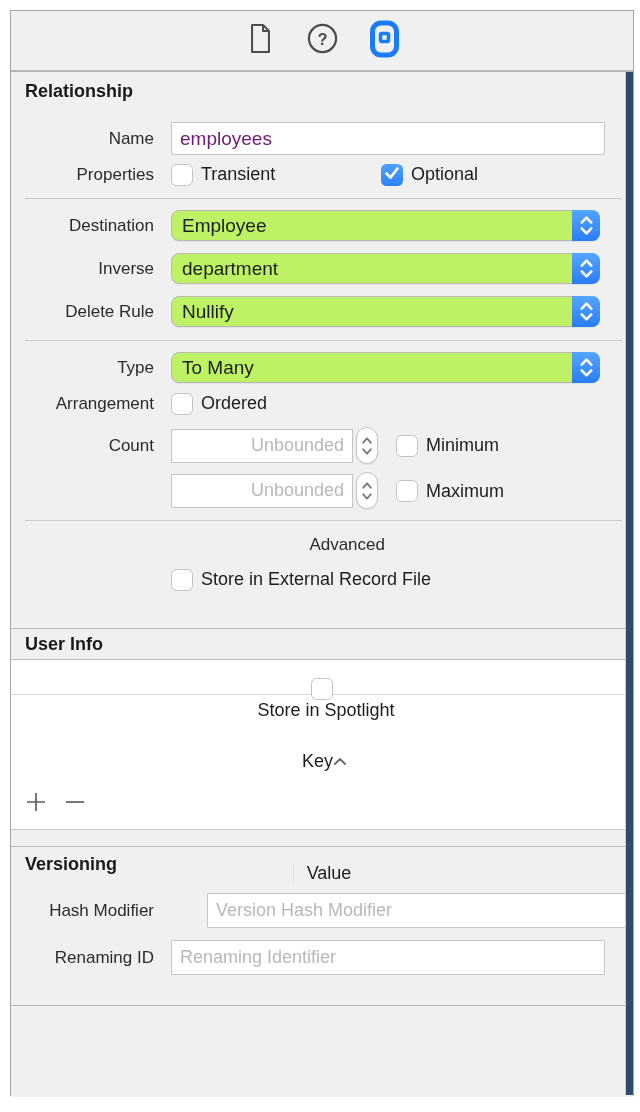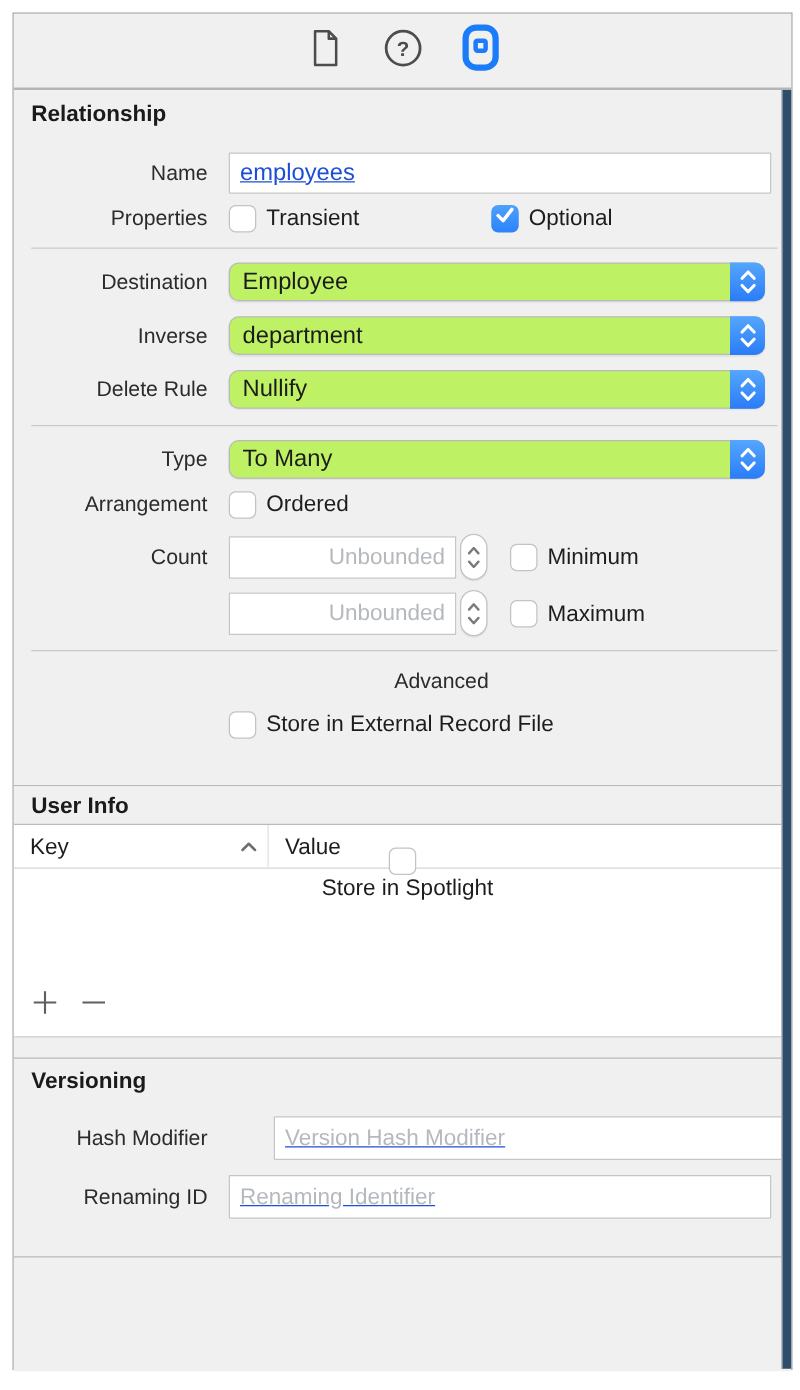--- a/index.html
+++ b/index.html
@@ -24,27 +24,27 @@
     background:#2e4d6a;border-left:1px solid #cfcfcf;z-index:5;
   }
   
   .content{position:relative;height:1025px;overflow:hidden;background:#f0f0f0;}
   .sec-header{
     font-size:18px;font-weight:bold;color:#1a1a1a;
     padding:8px 0 0 14px;height:22px;line-height:22px;
   }
   .row{display:flex;align-items:center;}
   .flabel{
-    width:143px;padding-left:12px;text-align:right;margin-right:17px;
+    width:143px;padding-left:0;text-align:right;margin-right:17px;
     font-size:17px;color:#2b2b2b;flex:0 0 143px;white-space:nowrap;
   }
   .tfield{
     box-sizing:border-box;width:434px;height:33px;border:1px solid #c6c6c6;
     background:#fff;font-family:"Liberation Sans",sans-serif;
-    font-size:19px;color:#1d4ed8;padding:1px 8px;outline:none;border-radius:1px;text-decoration:underline;
+    font-size:19px;color:#701a75;padding:1px 8px;outline:none;border-radius:1px;
   }
   .tfield::placeholder{color:#b5b9bd;}
   .sep{border-top:1px solid #c9c9c9;margin:0 11px 0 14px;height:0;}
   .divider-full{border-top:1px solid #b9b9b9;height:0;}
   
   .popup{
     box-sizing:border-box;width:429px;height:31px;background:#bef264;
     border:1px solid #b9b9b9;border-radius:8px;display:flex;align-items:center;
     position:relative;cursor:default;box-shadow:0 1px 1px rgba(0,0,0,0.06);
   }
@@ -76,21 +76,21 @@
     border:1px solid #c3c3c3;border-radius:11px;background:#fff;
     display:flex;flex-direction:column;align-items:center;justify-content:center;
     box-shadow:0 1px 1px rgba(0,0,0,0.08);cursor:default;
   }
   
   .ui-band{
     height:30px;line-height:30px;border-bottom:1px solid #bbbbbb;
     font-size:18px;font-weight:bold;color:#1a1a1a;padding-left:14px;background:#f0f0f0;
   }
   .table{background:#ffffff;border-bottom:1px solid #c9c9c9;}
-  .thead{display:flex;height:34px;border-bottom:1px solid #d6d6d6;align-items:center;}
+  .thead{display:flex;height:34px;border-bottom:1px solid #d6d6d6;align-items:center;flex-direction:column;}
   .th-key{flex:0 0 203px;display:flex;align-items:center;padding-left:13px;box-sizing:border-box;font-size:18px;color:#1d1d1d;}
   .th-val{flex:1;border-left:1px solid #e0e0e0;height:34px;display:flex;align-items:center;padding-left:13px;font-size:18px;color:#1d1d1d;}
   .tbody{height:134px;position:relative;}
   .tbl-btns{position:absolute;left:13px;bottom:14px;display:flex;gap:15px;align-items:center;}
   .tbl-btn{width:24px;height:22px;display:flex;align-items:center;justify-content:center;cursor:default;}
   
   .vfield{height:35px;font-size:18px;}
 </style>
 </head>
 <body>

